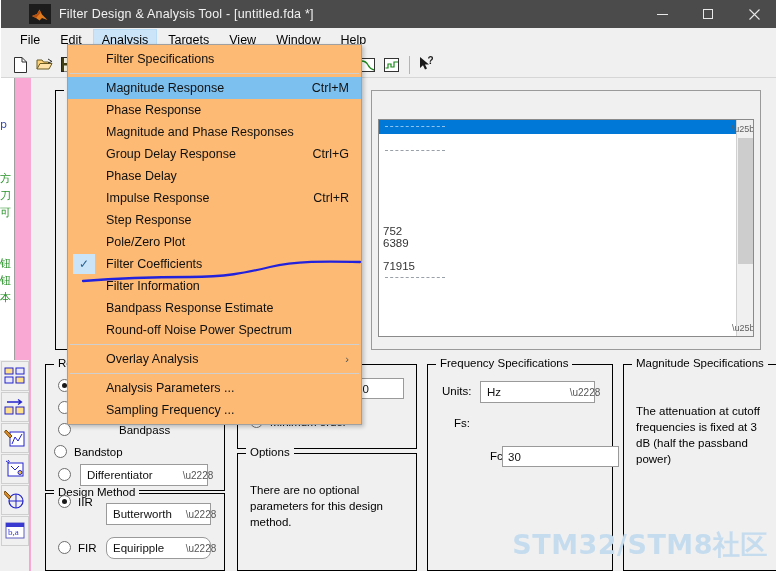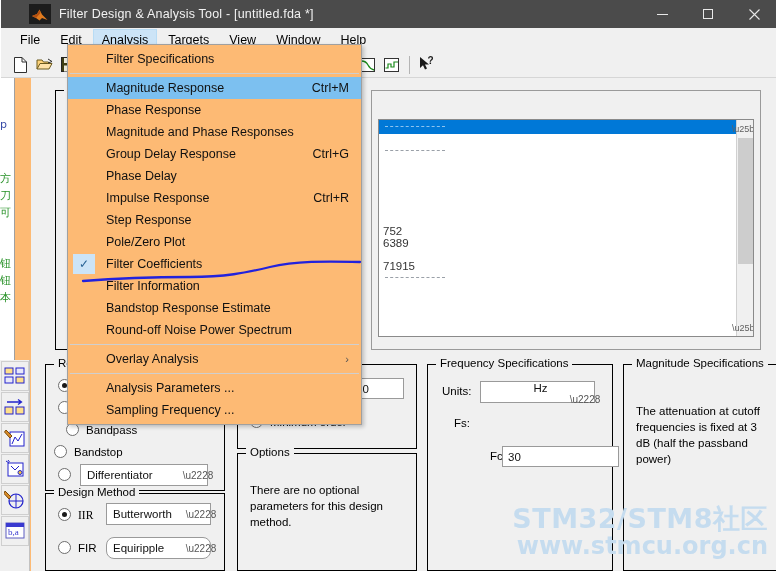--- a/index.html
+++ b/index.html
@@ -33,21 +33,21 @@
   }
   .bg-blue-char {
     position: absolute; left: 0px; top: 118px;
     font-size: 11px; color: #3b4ea8;
     font-family: "DejaVu Sans", sans-serif;
   }
 
   
   .win {
     position: absolute; left: 14px; top: 0; width: 762px; height: 571px;
-    background: #fdba74;
+    background: #f9a8d4;
     border-left: 1px solid #a0a0a0;
   }
   .titlebar {
     position: absolute; left: -14px; top: 0; width: 776px; height: 28px;
     background: #4b4b4b;
     color: #ffffff;
     display: flex; align-items: center;
   }
   .title-icon {
     width: 22px; height: 20px; margin-left: 28px; margin-right: 8px;
@@ -488,40 +488,40 @@
       <div class="grp" id="resp">
         <div class="grp-title">Response Type</div>
         <div class="radio-row" style="left:12px; top:14px;">
           <span class="radio on"></span>
           <span class="radio-lbl">Lowpass</span>
         </div>
         <div class="radio-row" style="left:12px; top:36px;">
           <span class="radio"></span>
           <span class="radio-lbl">Highpass</span>
         </div>
-        <div class="radio-row" style="left:20px; top:58px;">
+        <div class="radio-row" style="left:12px; top:58px;gap:41px;">
           <span class="radio"></span>
           <span class="radio-lbl">Bandpass</span>
         </div>
         <div class="radio-row" style="left:8px; top:80px;justify-content:flex-end;">
           <span class="radio"></span>
           <span class="radio-lbl">Bandstop</span>
         </div>
         <div class="radio-row" style="left:12px; top:103px;">
           <span class="radio"></span>
         </div>
         <div class="combo" style="left:34px; top:99px; width:128px;">
           <span>Differentiator</span>
           <span class="chev">\u2228</span>
         </div>
       </div>
 
       <div class="grp" id="dmeth">
         <div class="grp-title">Design Method</div>
-        <div class="radio-row" style="left:12px; top:14px;font-family:Liberation Serif, serif;">
+        <div class="radio-row" style="left:12px; top:1px;">
           <span class="radio on"></span>
           <span class="radio-lbl">IIR</span>
         </div>
         <div class="combo" style="left:60px; top:9px; width:105px;">
           <span>Butterworth</span>
           <span class="chev">\u2228</span>
         </div>
         <div class="radio-row" style="left:12px; top:47px;">
           <span class="radio"></span>
           <span class="radio-lbl">FIR</span>
@@ -546,21 +546,21 @@
       </div>
 
       <div class="grp" id="opts">
         <div class="grp-title">Options</div>
         <div class="body-text" style="left:12px; top:28px; width:150px;">There are no optional parameters for this design method.</div>
       </div>
 
       <div class="grp" id="freq">
         <div class="grp-title">Frequency Specifications</div>
         <div class="fld-lbl" style="left:14px; top:20px;">Units:</div>
-        <div class="combo" style="left:52px; top:16px; width:115px;flex-direction:column;">
+        <div class="combo" style="left:52px; top:16px; width:115px;">
           <span>Hz</span>
           <span class="chev">\u2228</span>
         </div>
         <div class="fld-lbl" style="left:26px; top:52px;">Fs:</div>
         <div class="fld-lbl" style="left:26px; top:85px;padding-left:36px;">Fc:</div>
         <div class="txtfield" style="left:74px; top:81px; width:117px;">30</div>
       </div>
 
       <div class="grp" id="mag">
         <div class="grp-title">Magnitude Specifications</div>
@@ -651,21 +651,21 @@
       <span>Pole/Zero Plot</span>
     </div>
     <div class="dd-item">
       <span class="dd-check">✓</span>
       <span>Filter Coefficients</span>
     </div>
     <div class="dd-item">
       <span>Filter Information</span>
     </div>
     <div class="dd-item">
-      <span>Bandstop Response Estimate</span>
+      <span>Bandpass Response Estimate</span>
     </div>
     <div class="dd-item">
       <span>Round-off Noise Power Spectrum</span>
     </div>
     <div class="dd-sep"></div>
 
     <div class="dd-item">
       <span>Overlay Analysis</span>
       <span class="dd-sub">›</span>
     </div>
@@ -680,16 +680,15 @@
   </div>
 
   <div class="annot">
     <svg width="300" height="40" viewBox="0 0 300 40">
       <path d="M3 29 C40 26, 75 25, 110 25 C145 25, 165 21, 190 15 C215 9, 245 9, 280 10" fill="none" stroke="#2222dd" stroke-width="2.3" stroke-linecap="round"></path>
     </svg>
   </div>
 
   <div class="wm">
     <div class="wm-1">STM32/STM8社区</div>
-    <div class="wm-2">www.stmcu.org.cn</div>
   </div>
 
 </div>
 
 </body></html>

